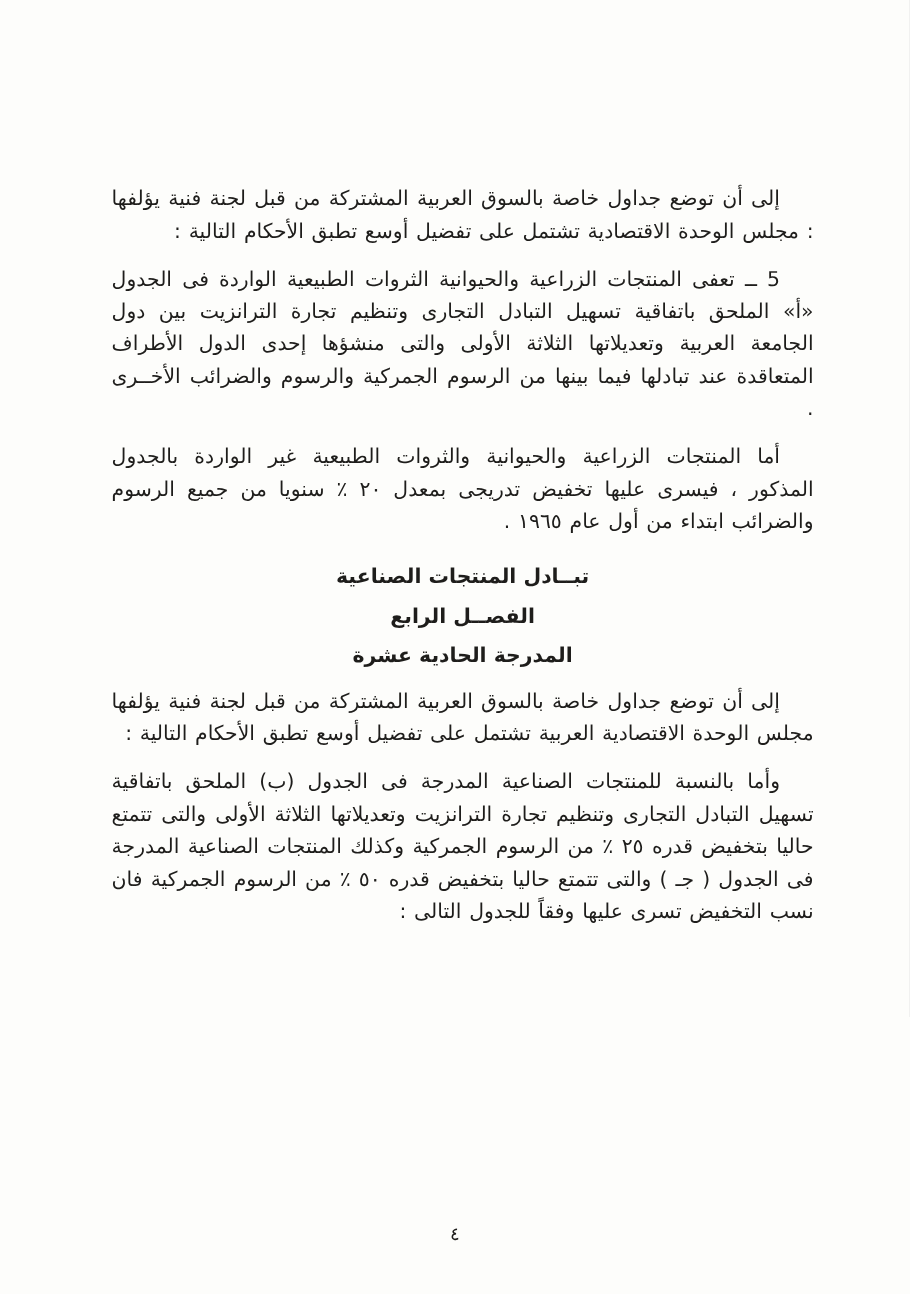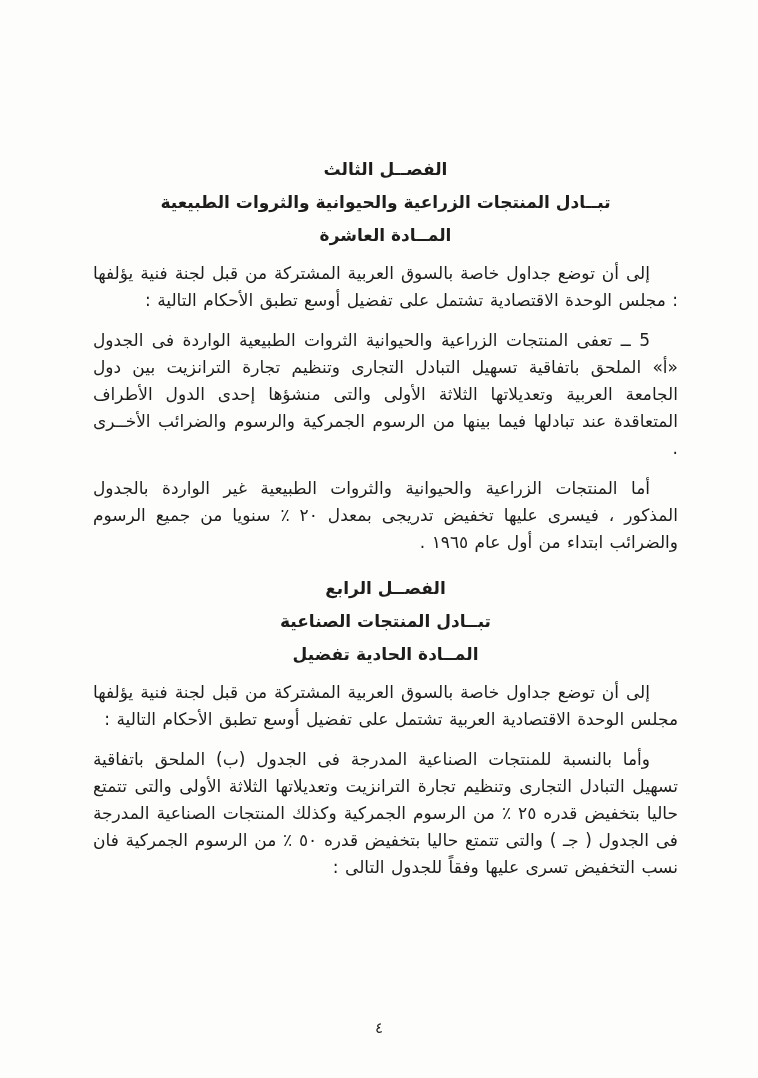--- a/index.html
+++ b/index.html
@@ -58,34 +58,29 @@
     font-size: 15px;
     color: #1e1d1b;
   }
 </style>
 </head>
 <body>
 
 <div class="sheet">
   <div class="content">
 
-    <div class="heading-block">
-      <div class="heading-line">الفصــل الثالث</div>
-      <div class="heading-line">تبــادل المنتجات الزراعية والحيوانية والثروات الطبيعية</div>
-      <div class="heading-line">المــادة العاشرة</div>
-    </div>
 
     <p class="body-par">إلى أن توضع جداول خاصة بالسوق العربية المشتركة من قبل لجنة فنية يؤلفها : مجلس الوحدة الاقتصادية تشتمل على تفضيل أوسع تطبق الأحكام التالية :</p>
     <p class="body-par">5 ــ تعفى المنتجات الزراعية والحيوانية الثروات الطبيعية الواردة فى الجدول «أ» الملحق باتفاقية تسهيل التبادل التجارى وتنظيم تجارة الترانزيت بين دول الجامعة العربية وتعديلاتها الثلاثة الأولى والتى منشؤها إحدى الدول الأطراف المتعاقدة عند تبادلها فيما بينها من الرسوم الجمركية والرسوم والضرائب الأخــرى .</p>
     <p class="body-par">أما المنتجات الزراعية والحيوانية والثروات الطبيعية غير الواردة بالجدول المذكور ، فيسرى عليها تخفيض تدريجى بمعدل ٢٠ ٪ سنويا من جميع الرسوم والضرائب ابتداء من أول عام ١٩٦٥ .</p>
 
     <div class="heading-block second">
+      <div class="heading-line">تبــادل المنتجات الصناعية</div>
       <div class="heading-line">الفصــل الرابع</div>
-      <div class="heading-line">تبــادل المنتجات الصناعية</div>
-      <div class="heading-line">المــادة الحادية تفضيل</div>
+      <div class="heading-line">المدرجة الحادية عشرة</div>
     </div>
 
     <p class="body-par">إلى أن توضع جداول خاصة بالسوق العربية المشتركة من قبل لجنة فنية يؤلفها مجلس الوحدة الاقتصادية العربية تشتمل على تفضيل أوسع تطبق الأحكام التالية :</p>
     <p class="body-par">وأما بالنسبة للمنتجات الصناعية المدرجة فى الجدول (ب) الملحق  باتفاقية تسهيل التبادل التجارى وتنظيم تجارة الترانزيت وتعديلاتها الثلاثة الأولى والتى تتمتع حاليا بتخفيض قدره ٢٥ ٪ من الرسوم الجمركية وكذلك المنتجات الصناعية المدرجة فى الجدول ( جـ ) والتى تتمتع حاليا بتخفيض قدره ٥٠ ٪ من الرسوم الجمركية فان نسب التخفيض تسرى عليها وفقاً للجدول التالى :</p>
 
   </div>
 
   <div class="page-number">٤</div>
 </div>
 

